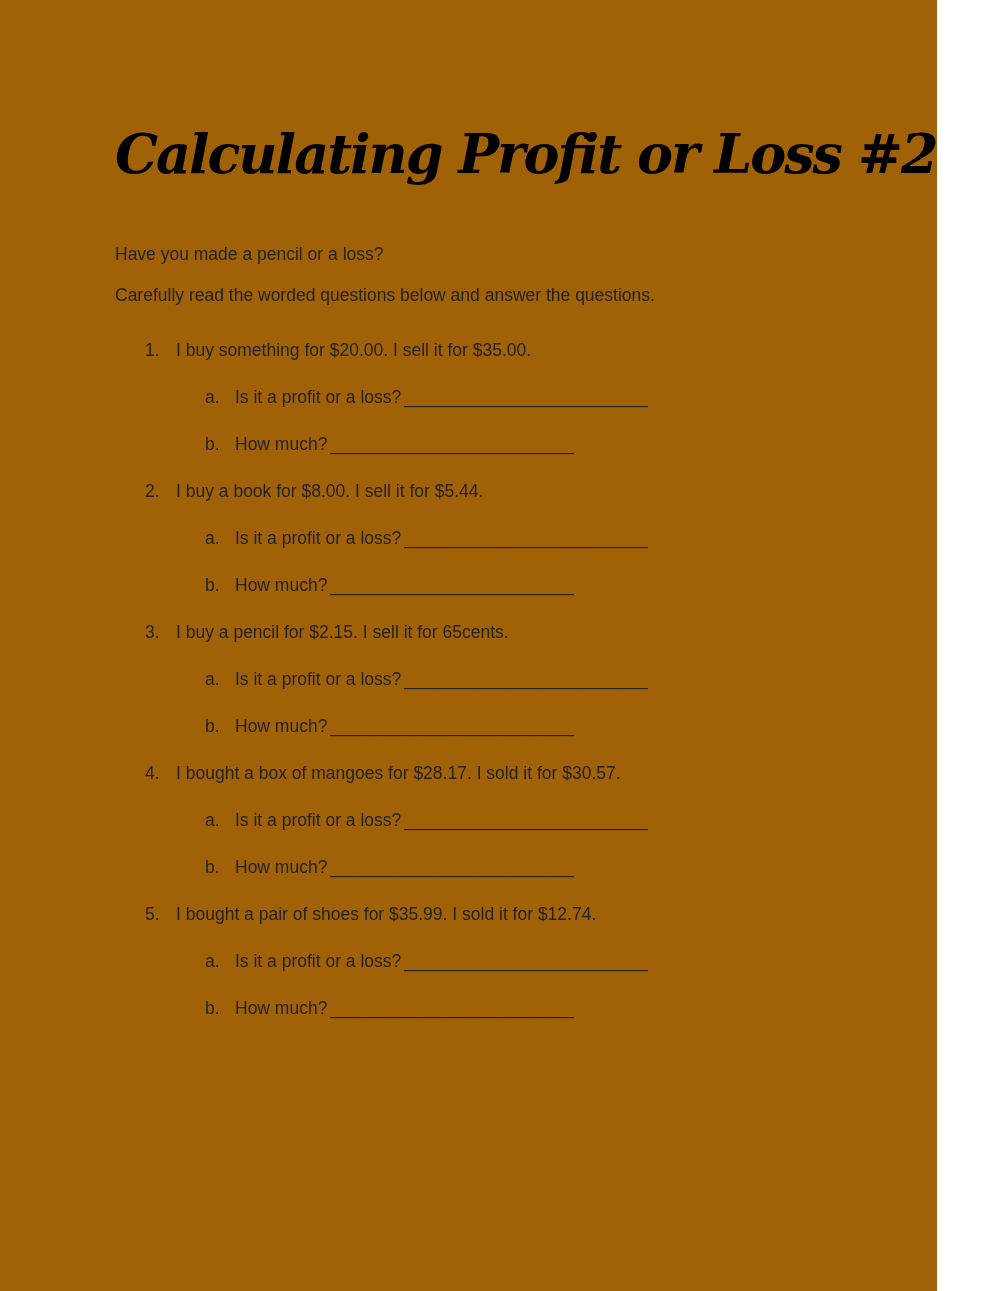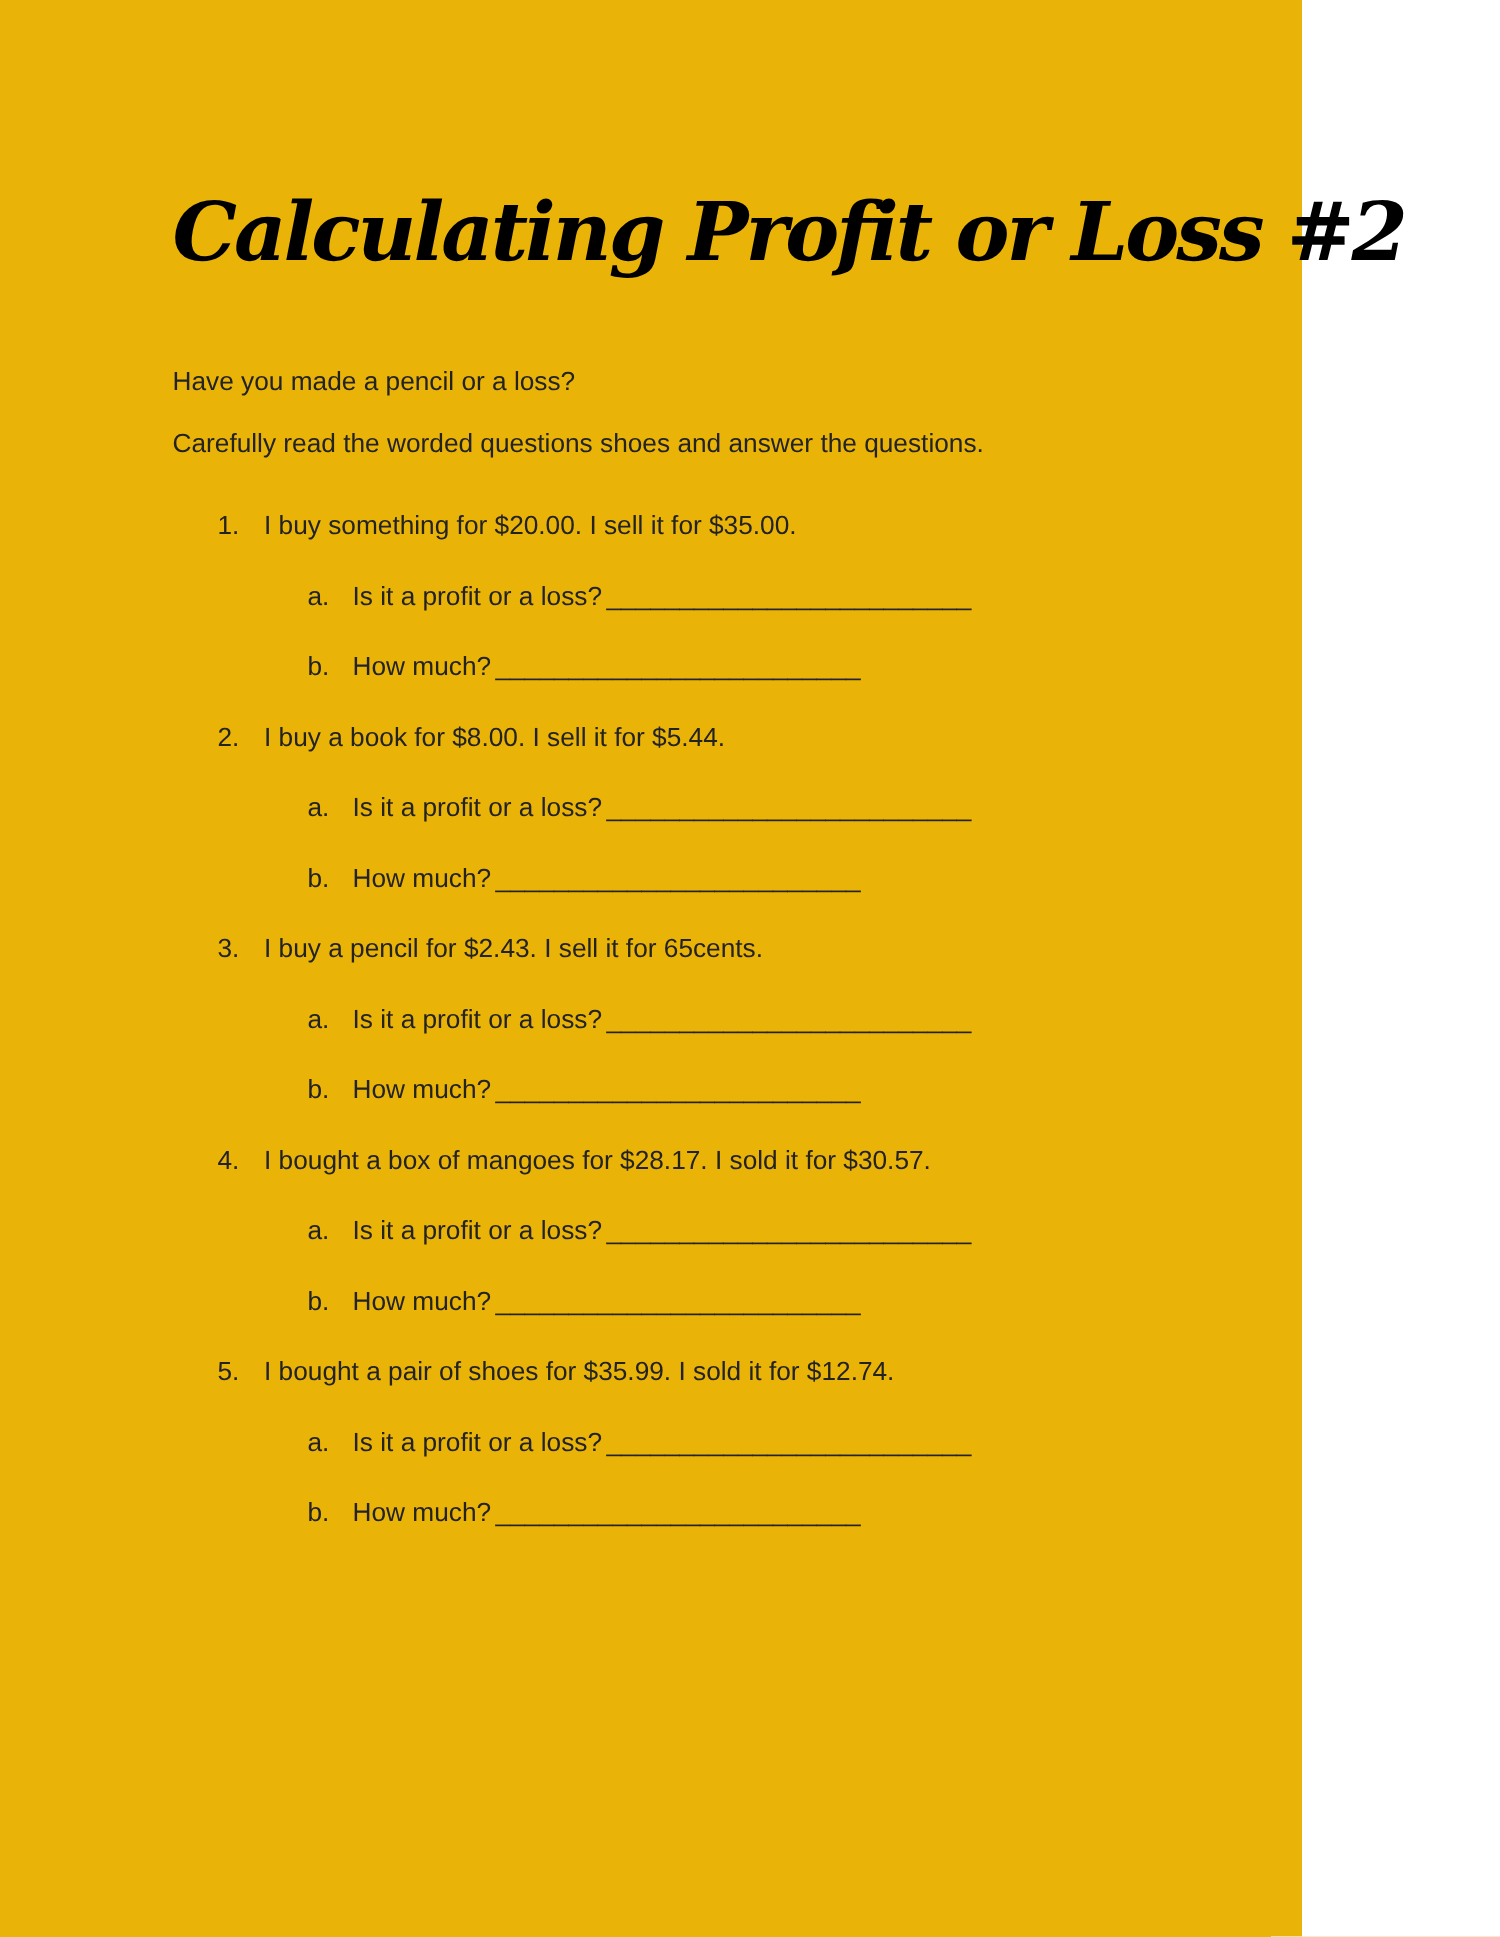--- a/index.html
+++ b/index.html
@@ -9,24 +9,24 @@
   }
   body {
     width: 1000px;
     height: 1291px;
     font-family: "Liberation Sans", sans-serif;
     color: #232323;
     overflow: hidden;
   }
   .page {
     box-sizing: border-box;
-    width: 868px;
+    width: 937px;
     height: 1291px;
     padding: 118px 90px 0 115px;
-    background: #eab308;
+    background: #a16207;
   }
   .title {
     font-family: "DejaVu Serif", serif;
     font-style: italic;
     font-weight: bold;
     font-size: 54px;
     line-height: 72px;
     letter-spacing: -2px;
     color: #000000;
     margin: 0 0 0 0;
@@ -72,21 +72,21 @@
   }
 </style>
 </head>
 <body>
 
 <div class="page">
 
   <h1 class="title">Calculating Profit or Loss #2</h1>
 
   <p class="intro first">Have you made a pencil or a loss?</p>
-  <p class="intro second">Carefully read the worded questions shoes and answer the questions.</p>
+  <p class="intro second">Carefully read the worded questions below and answer the questions.</p>
 
   <div class="questions">
 
     <div>
       <div class="q-line">
         <span class="q-num">1.</span><span class="q-text">I buy something for $20.00. I sell it for $35.00.</span>
       </div>
       <div class="sub-line">
         <span class="sub-letter">a.</span><span>Is it a profit or a loss?</span><span class="blank">_________________________</span>
       </div>
@@ -102,21 +102,21 @@
       <div class="sub-line">
         <span class="sub-letter">a.</span><span>Is it a profit or a loss?</span><span class="blank">_________________________</span>
       </div>
       <div class="sub-line">
         <span class="sub-letter">b.</span><span>How much?</span><span class="blank">_________________________</span>
       </div>
     </div>
 
     <div>
       <div class="q-line">
-        <span class="q-num">3.</span><span class="q-text">I buy a pencil for $2.43. I sell it for 65cents.</span>
+        <span class="q-num">3.</span><span class="q-text">I buy a pencil for $2.15. I sell it for 65cents.</span>
       </div>
       <div class="sub-line">
         <span class="sub-letter">a.</span><span>Is it a profit or a loss?</span><span class="blank">_________________________</span>
       </div>
       <div class="sub-line">
         <span class="sub-letter">b.</span><span>How much?</span><span class="blank">_________________________</span>
       </div>
     </div>
 
     <div>

